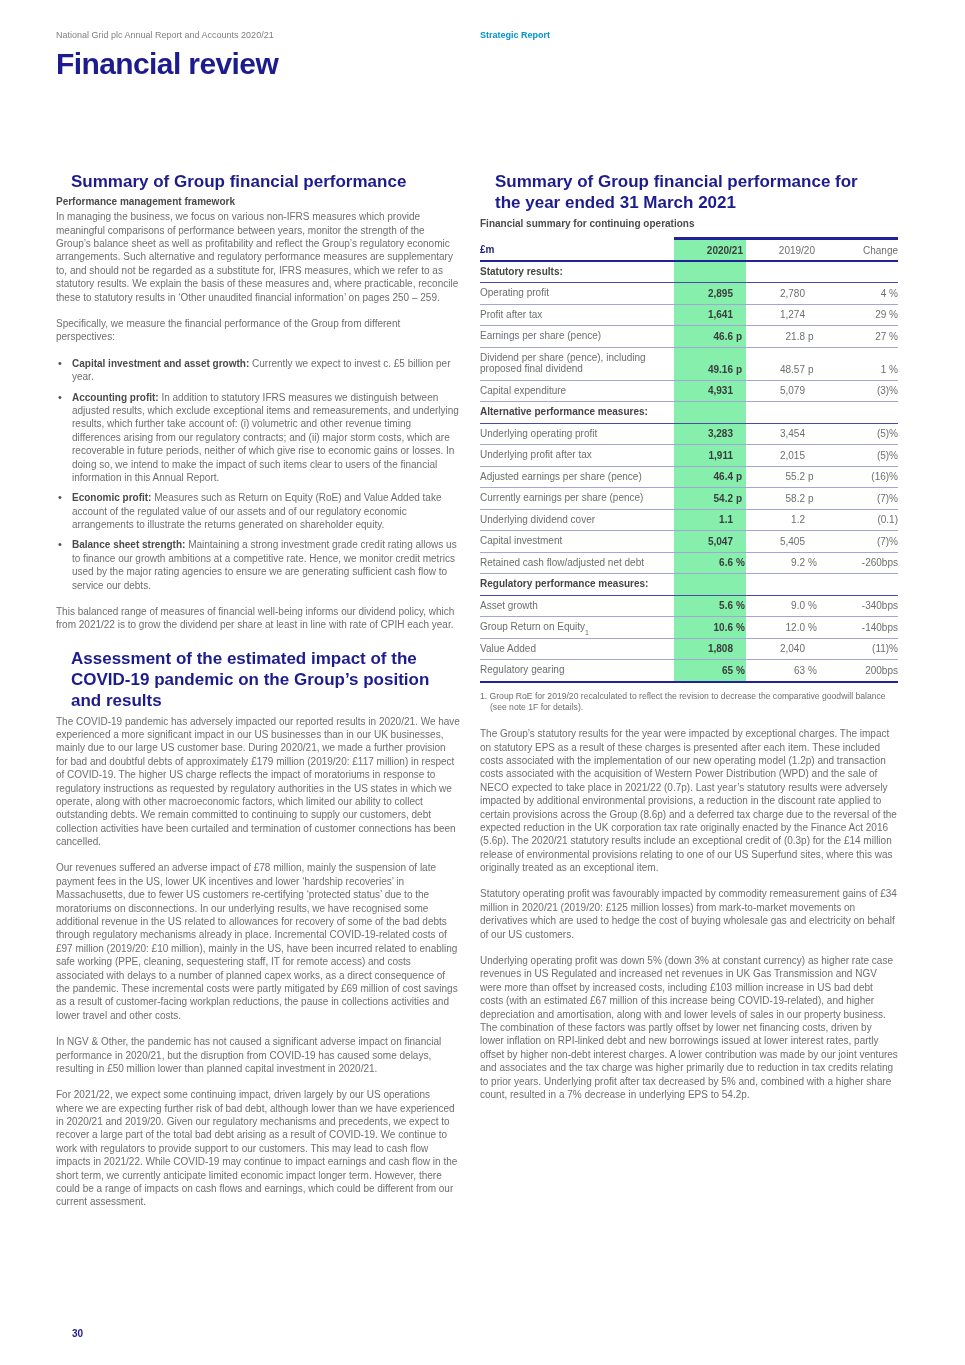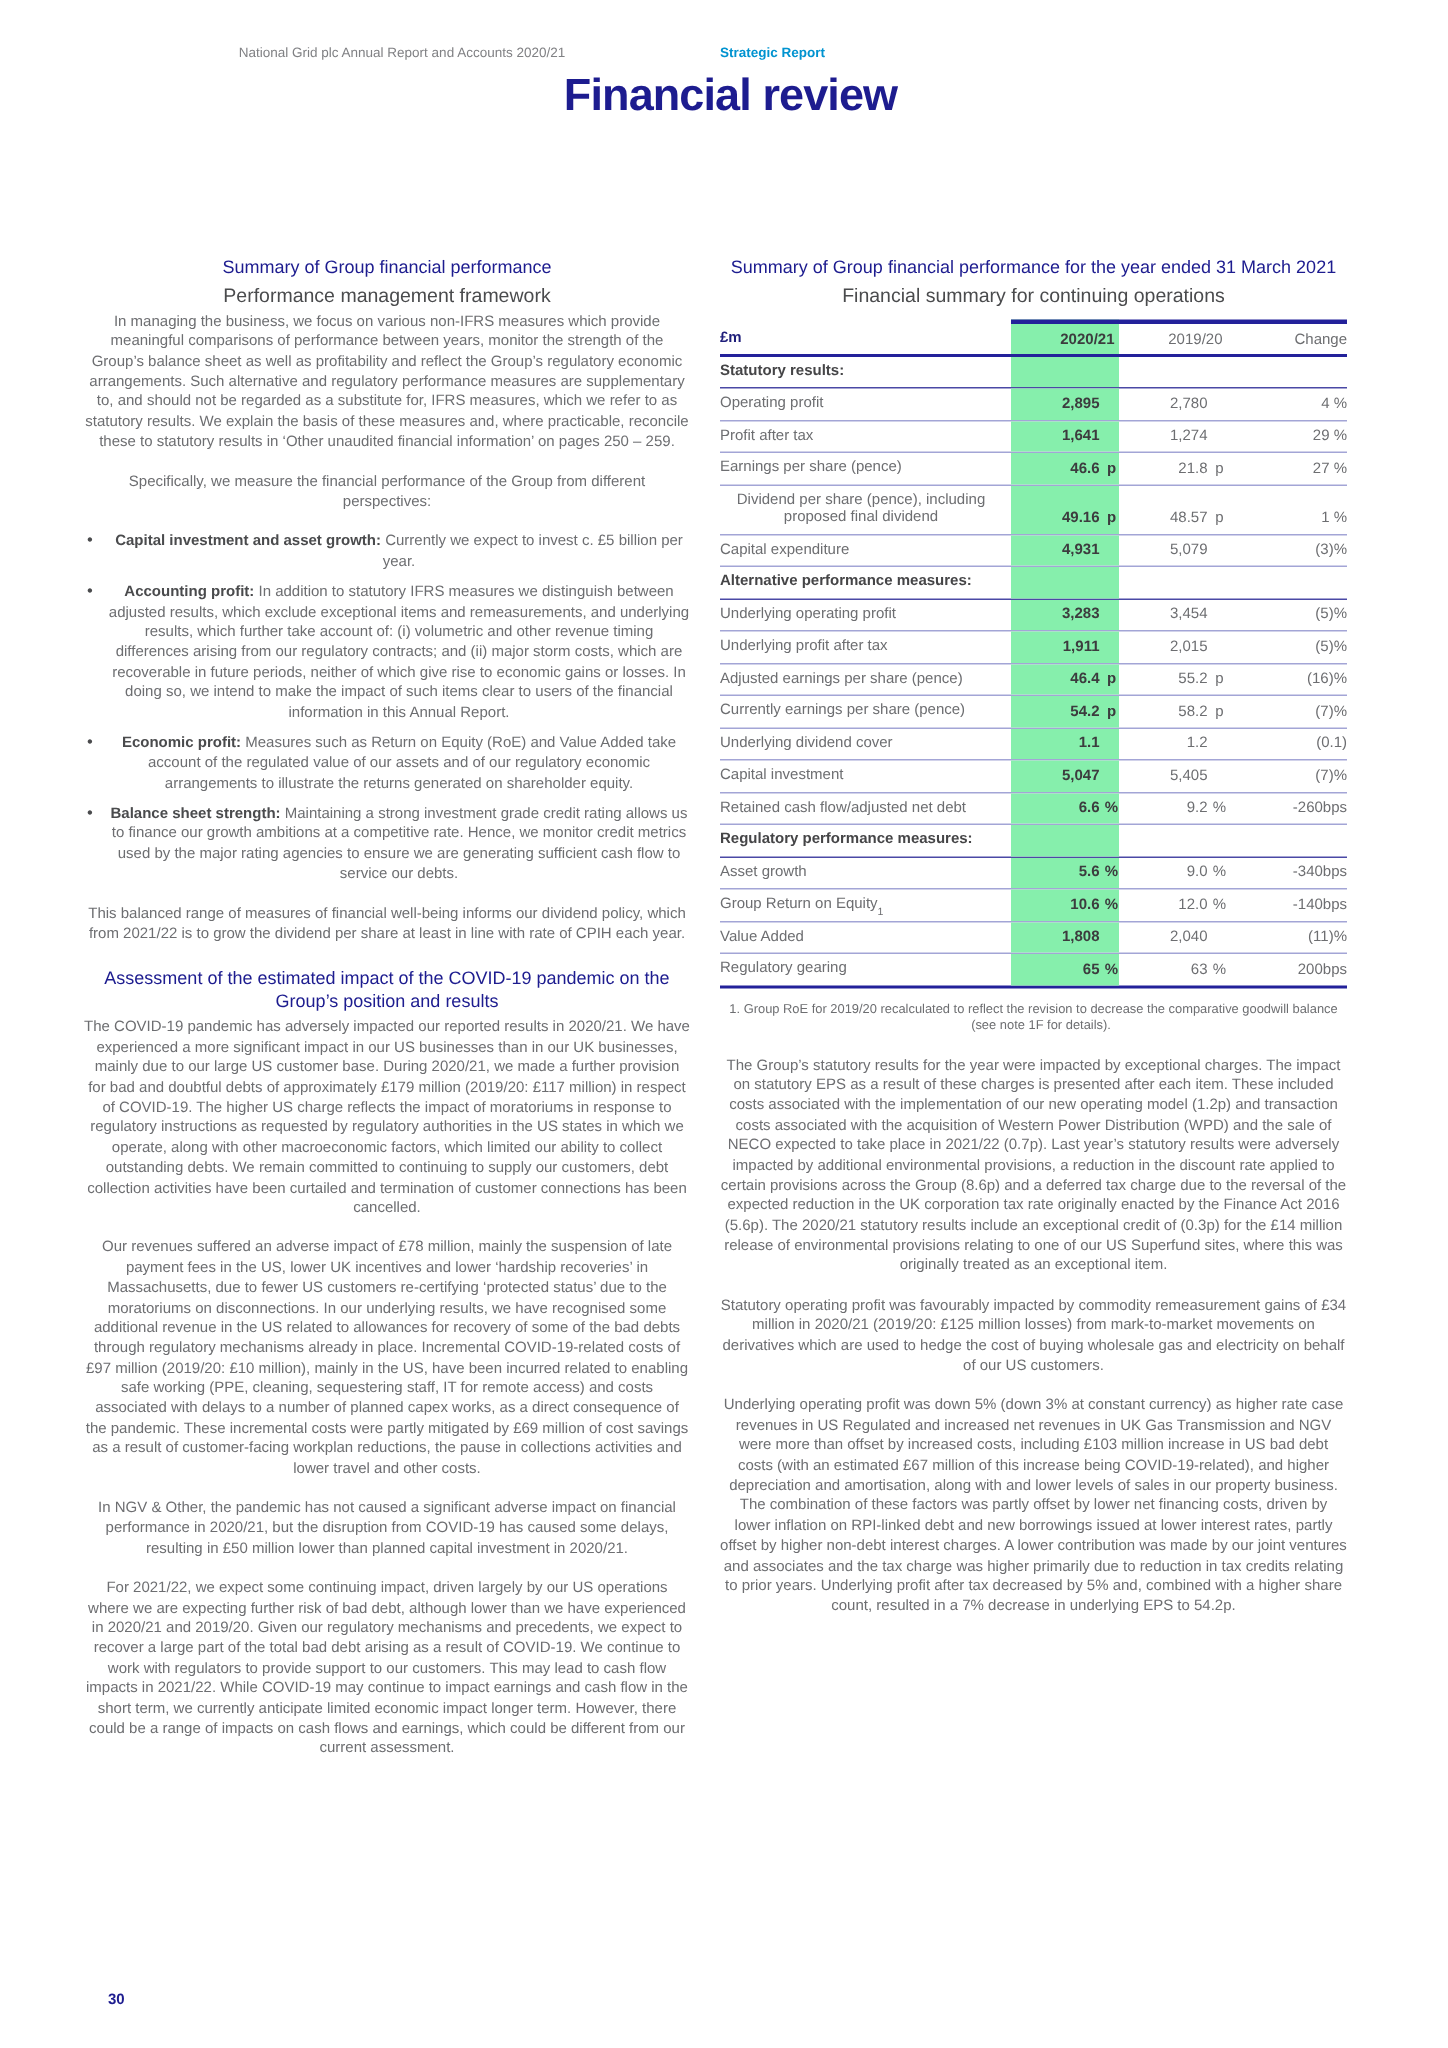--- a/index.html
+++ b/index.html
@@ -1,30 +1,30 @@
 <!DOCTYPE html>
 <html><head>
 <meta charset="utf-8">
 <style>
   html,body{margin:0;padding:0;background:#fff;}
   .page{
     width:965px;height:1365px;position:relative;background:#ffffff;
     font-family:"Liberation Sans", sans-serif;color:#6d6e71;overflow:hidden;
     box-sizing:border-box;
   }
-  .content{padding:30px 47px 0 56px;box-sizing:border-box;text-align:center;}
+  .content{padding:30px 47px 0 56px;box-sizing:border-box;}
   .header-row{display:flex;align-items:flex-start;}
   .header-left{width:424px;font-size:9px;color:#808184;}
   .header-right{font-size:9px;font-weight:700;color:#0093d0;}
   .page-title{font-size:30px;font-weight:700;color:#1d1c8f;letter-spacing:-0.6px;margin:7px 0 0;line-height:1.1;}
   .columns{display:flex;gap:20px;margin-top:91px;}
   .col-left{width:404px;}
   .col-right{width:418px;}
-  .h-navy{color:#1d1c8f;font-weight:400;font-size:12px;line-height:1.25;margin:0 4px 3px;}
-  .h-gray{color:#4a4b4d;font-weight:400;font-size:13px;line-height:1.3;margin:0 0 2px;}
+  .h-navy{color:#1d1c8f;font-weight:700;font-size:17px;line-height:1.25;margin:0 15px 3px;}
+  .h-gray{color:#4a4b4d;font-weight:700;font-size:10px;line-height:1.3;margin:0 0 2px;}
   .body-p{font-size:10px;line-height:1.34;color:#6d6e71;margin:0 0 13px;}
   .bullets{list-style:none;margin:0 0 13px;padding:0;}
   .bullets li{position:relative;padding-left:16px;margin-bottom:7px;font-size:10px;line-height:1.34;color:#6d6e71;}
   .bullets li .dot{position:absolute;left:2px;top:-1px;color:#4a4b4d;font-size:11px;}
   .lead{font-weight:700;color:#4a4b4d;}
   .lead::after{content:" ";}
   .section-gap{margin-top:16px;}
 
   
   .ftable{width:418px;font-size:10px;margin-top:7px;}

